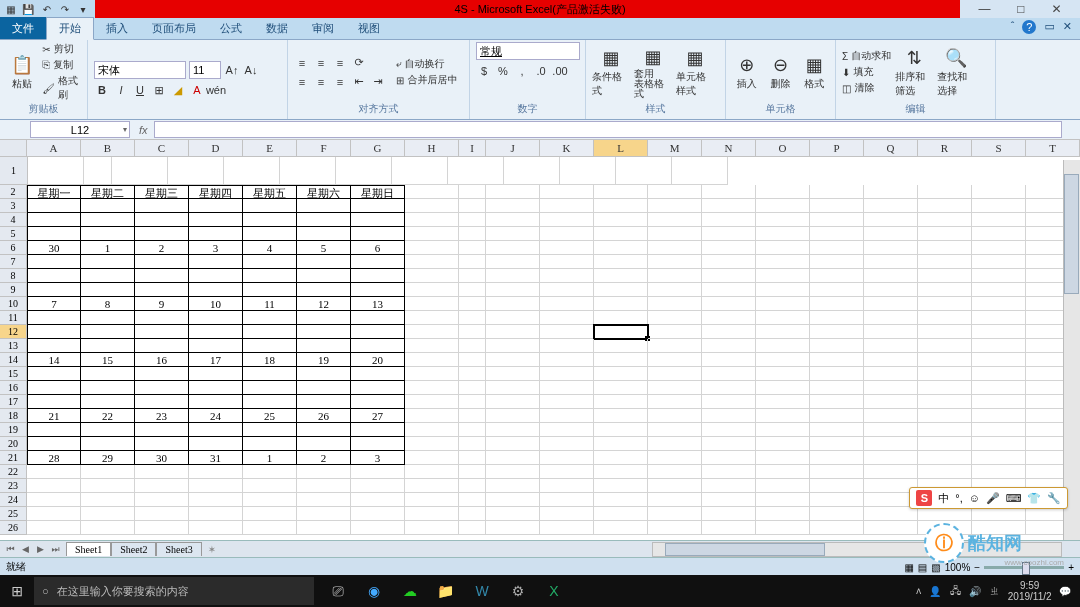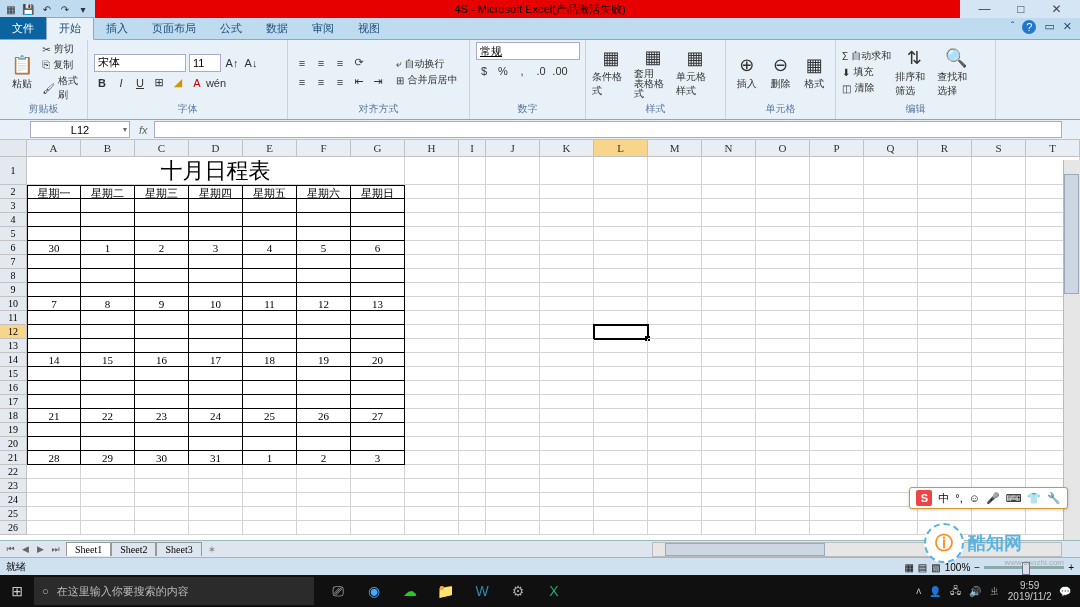--- a/index.html
+++ b/index.html
@@ -182,21 +182,20 @@
           <span class="icon-btn">
               <u>U</u>
             </span>
           <span class="icon-btn">⊞</span>
           <span class="icon-btn" style="color:#c90">◢</span>
           <span class="icon-btn" style="color:#c00">A</span>
           <span class="icon-btn">wén</span>
         </div>
       </div>
     </div>
-    <div class="ribbon-group-label">字体</div>
   </div>
 
   <div class="ribbon-group" style="width:182px">
     <div class="rg-body">
       <div class="align-grid">
         <div class="align-row">
           <span class="icon-btn">≡</span>
           <span class="icon-btn">≡</span>
           <span class="icon-btn">≡</span>
           <span class="icon-btn">⟳</span>
@@ -329,21 +328,20 @@
       <div class="col-h" style="width: 56px;">O</div>
       <div class="col-h" style="width: 56px;">P</div>
       <div class="col-h" style="width: 56px;">Q</div>
       <div class="col-h" style="width: 56px;">R</div>
       <div class="col-h" style="width: 56px;">S</div>
       <div class="col-h" style="width: 56px;">T</div>
     </div>
   <div class="rows" id="rows">
       <div class="row tall">
         <div class="row-h">1</div>
-        <div class="cell title-cell" style="width: 392px;">十月日程表</div>
         <div class="cell" style="width: 56px;"></div>
         <div class="cell" style="width: 28px;"></div>
         <div class="cell" style="width: 56px;"></div>
         <div class="cell" style="width: 56px;"></div>
         <div class="cell" style="width: 56px;"></div>
         <div class="cell" style="width: 56px;"></div>
         <div class="cell" style="width: 56px;"></div>
         <div class="cell" style="width: 56px;"></div>
         <div class="cell" style="width: 56px;"></div>
         <div class="cell" style="width: 56px;"></div>

